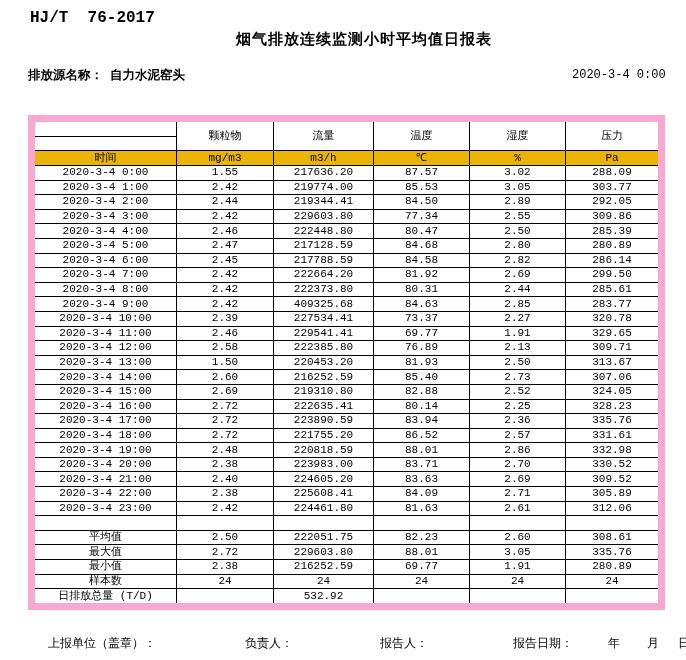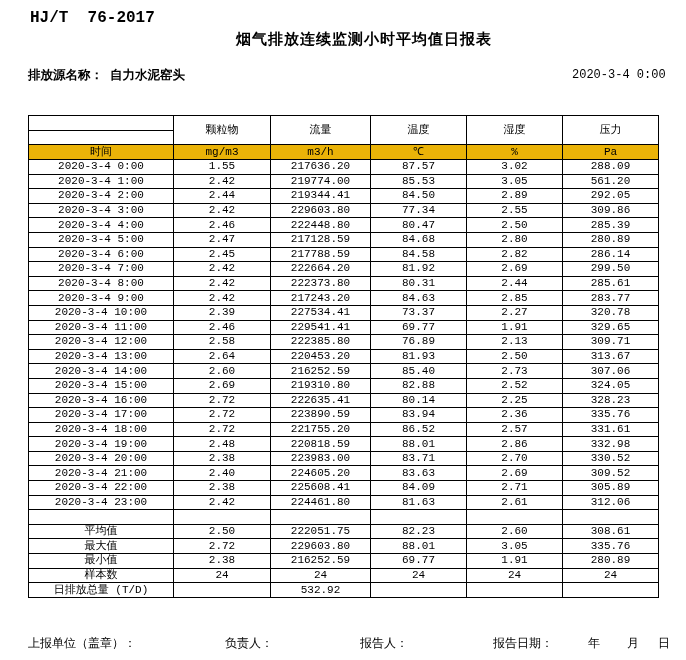--- a/index.html
+++ b/index.html
@@ -23,41 +23,41 @@
   .source-name  { position: absolute; left: 110px; top: 0; font-size: 12.5px; font-weight: bold; }
   .report-datetime {
     position: absolute; left: 572px; top: 1px; font-size: 12px;
     font-family: "Liberation Mono", "DejaVu Sans Mono", monospace;
   }
 
   
   table.report-table {
     position: absolute; left: 28px; top: 115px; width: 630px;
     border-collapse: collapse; table-layout: fixed;
-    border: 1px solid #f9a8d4;
+    border: 7px solid #f9a8d4;
   }
   table.report-table td {
     border: 1px solid #000; padding: 0; overflow: hidden;
     vertical-align: middle; text-align: center;
     font-family: "Liberation Mono", "DejaVu Sans Mono", monospace;
     font-size: 11px; line-height: 13px; height: 13.6px;
     white-space: nowrap;
   }
   tr.hrow td { height: 13.5px; }
   td.pol { font-family: "Liberation Sans", sans-serif; font-size: 12.5px; }
   td.thick-l { border-left: 2px solid #000; }
   tr.unit-row td { background: #eab308; height: 14px; }
   td.time-head { font-family: "Liberation Sans", sans-serif; font-size: 12.5px; }
   td.time-cell { font-size: 11px; }
   td.label-left { text-align: left; padding-left: 4px; font-size: 11.5px; }
 
   
   .footnote { left: 30px; top: 619px; font-size: 16px; margin-top: 44px; }
   .sign-line { left: 0; top: 635px; width: 686px; height: 16px; font-size: 12px; }
-  .sign-line span { position: absolute; top: 0; white-space: nowrap; }
+  .sign-line span { position: absolute; top: 0; white-space: nowrap; margin-left: 20px; }
   .lab-unit { left: 28px; }
   .lab-resp { left: 225px; }
   .lab-reporter { left: 360px; }
   .lab-date { left: 493px; }
   .lab-year { left: 588px; }
   .lab-month { left: 627px; }
   .lab-day { left: 658px; }
 </style>
 </head>
 <body>
@@ -109,21 +109,21 @@
         <td>87.57</td>
         <td>3.02</td>
         <td>288.09</td>
       </tr>
       <tr>
         <td class="time-cell">2020-3-4 1:00</td>
         <td>2.42</td>
         <td>219774.00</td>
         <td>85.53</td>
         <td>3.05</td>
-        <td>561.20</td>
+        <td>303.77</td>
       </tr>
       <tr>
         <td class="time-cell">2020-3-4 2:00</td>
         <td>2.44</td>
         <td>219344.41</td>
         <td>84.50</td>
         <td>2.89</td>
         <td>292.05</td>
       </tr>
       <tr>
@@ -170,21 +170,21 @@
         <td class="time-cell">2020-3-4 8:00</td>
         <td>2.42</td>
         <td>222373.80</td>
         <td>80.31</td>
         <td>2.44</td>
         <td>285.61</td>
       </tr>
       <tr>
         <td class="time-cell">2020-3-4 9:00</td>
         <td>2.42</td>
-        <td>217243.20</td>
+        <td>409325.68</td>
         <td>84.63</td>
         <td>2.85</td>
         <td>283.77</td>
       </tr>
       <tr>
         <td class="time-cell">2020-3-4 10:00</td>
         <td>2.39</td>
         <td>227534.41</td>
         <td>73.37</td>
         <td>2.27</td>
@@ -201,21 +201,21 @@
       <tr>
         <td class="time-cell">2020-3-4 12:00</td>
         <td>2.58</td>
         <td>222385.80</td>
         <td>76.89</td>
         <td>2.13</td>
         <td>309.71</td>
       </tr>
       <tr>
         <td class="time-cell">2020-3-4 13:00</td>
-        <td>2.64</td>
+        <td>1.50</td>
         <td>220453.20</td>
         <td>81.93</td>
         <td>2.50</td>
         <td>313.67</td>
       </tr>
       <tr>
         <td class="time-cell">2020-3-4 14:00</td>
         <td>2.60</td>
         <td>216252.59</td>
         <td>85.40</td>

